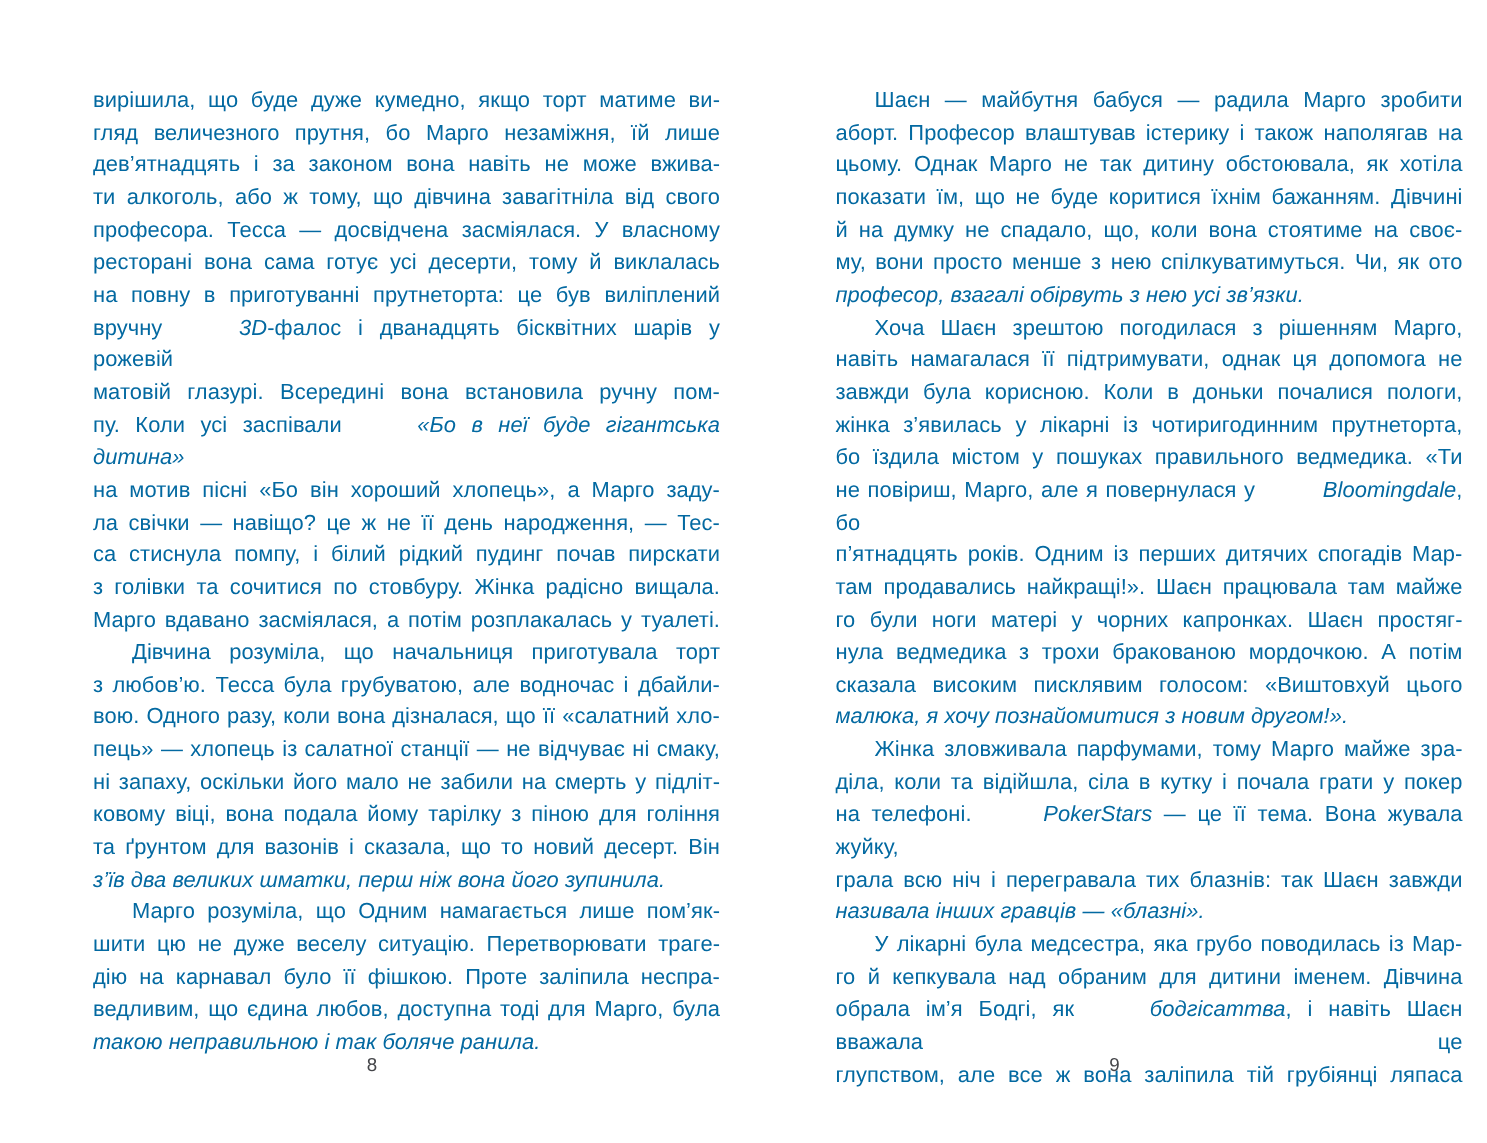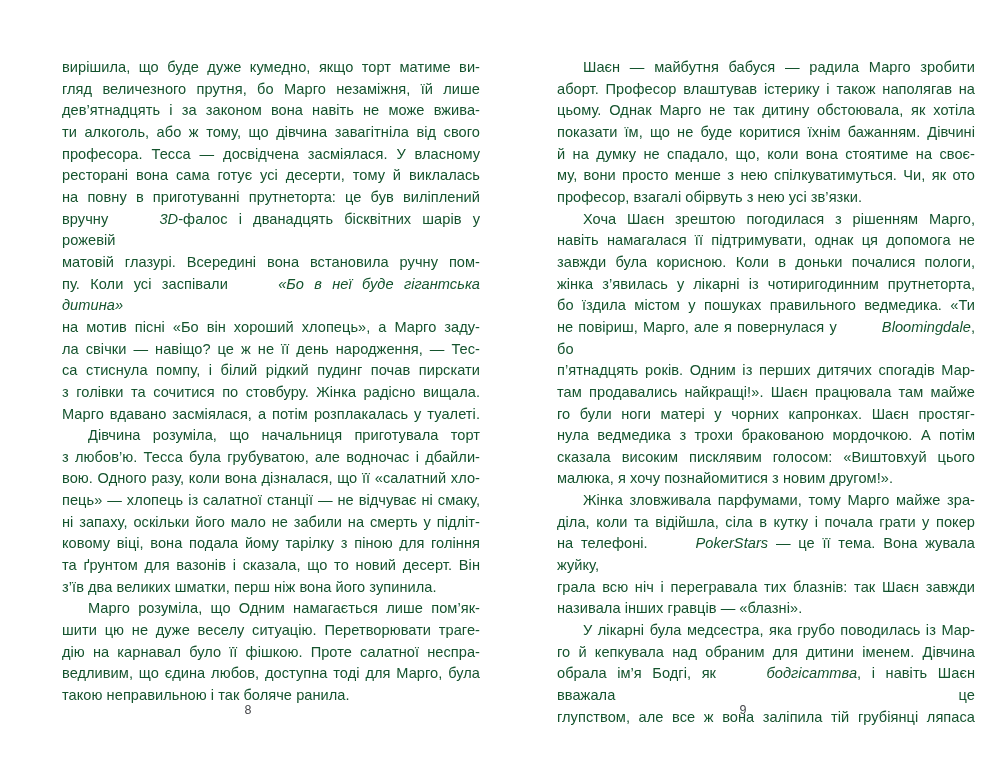--- a/index.html
+++ b/index.html
@@ -22,27 +22,27 @@
   .text-col {
     position: absolute;
     top: 57px;
     width: 418px;
   }
   .text-col.left  { left: 62px; }
   .text-col.right { left: 557px; }
   .line {
     font-size: 14.6px;
     line-height: 21.65px;
-    color: #14532d;
+    color: #0369a1;
     text-align: justify;
     text-align-last: justify;
     letter-spacing: 0.05px;
     white-space: normal;
   }
-  .line.end { text-align-last: left; }
+  .line.end { text-align-last: left; font-style: italic; }
   .line.ind { text-indent: 26px; }
   .it { font-style: italic; margin-left: 40px; }
   .page-num {
     position: absolute;
     top: 702px;
     width: 418px;
     text-align: center;
     transform: translateX(-23px);
     font-size: 12.5px;
     line-height: 16px;
@@ -75,21 +75,21 @@
       <div class="line ind"><span>Дівчина розуміла, що начальниця приготувала торт</span></div>
       <div class="line"><span>з любов’ю. Тесса була грубуватою, але водночас і дбайли-</span></div>
       <div class="line"><span>вою. Одного разу, коли вона дізналася, що її «салатний хло-</span></div>
       <div class="line"><span>пець» — хлопець із салатної станції — не відчуває ні смаку,</span></div>
       <div class="line"><span>ні запаху, оскільки його мало не забили на смерть у підліт-</span></div>
       <div class="line"><span>ковому віці, вона подала йому тарілку з піною для гоління</span></div>
       <div class="line"><span>та ґрунтом для вазонів і сказала, що то новий десерт. Він</span></div>
       <div class="line end"><span>з’їв два великих шматки, перш ніж вона його зупинила.</span></div>
       <div class="line ind"><span>Марго розуміла, що Одним намагається лише пом’як-</span></div>
       <div class="line"><span>шити цю не дуже веселу ситуацію. Перетворювати траге-</span></div>
-      <div class="line"><span>дію на карнавал було її фішкою. Проте салатної неспра-</span></div>
+      <div class="line"><span>дію на карнавал було її фішкою. Проте заліпила неспра-</span></div>
       <div class="line"><span>ведливим, що єдина любов, доступна тоді для Марго, була</span></div>
       <div class="line end"><span>такою неправильною і так боляче ранила.</span></div>
     </div>
 
   <div class="text-col right">
       <div class="line ind"><span>Шаєн — майбутня бабуся — радила Марго зробити</span></div>
       <div class="line"><span>аборт. Професор влаштував істерику і також наполягав на</span></div>
       <div class="line"><span>цьому. Однак Марго не так дитину обстоювала, як хотіла</span></div>
       <div class="line"><span>показати їм, що не буде коритися їхнім бажанням. Дівчині</span></div>
       <div class="line"><span>й на думку не спадало, що, коли вона стоятиме на своє-</span></div>

